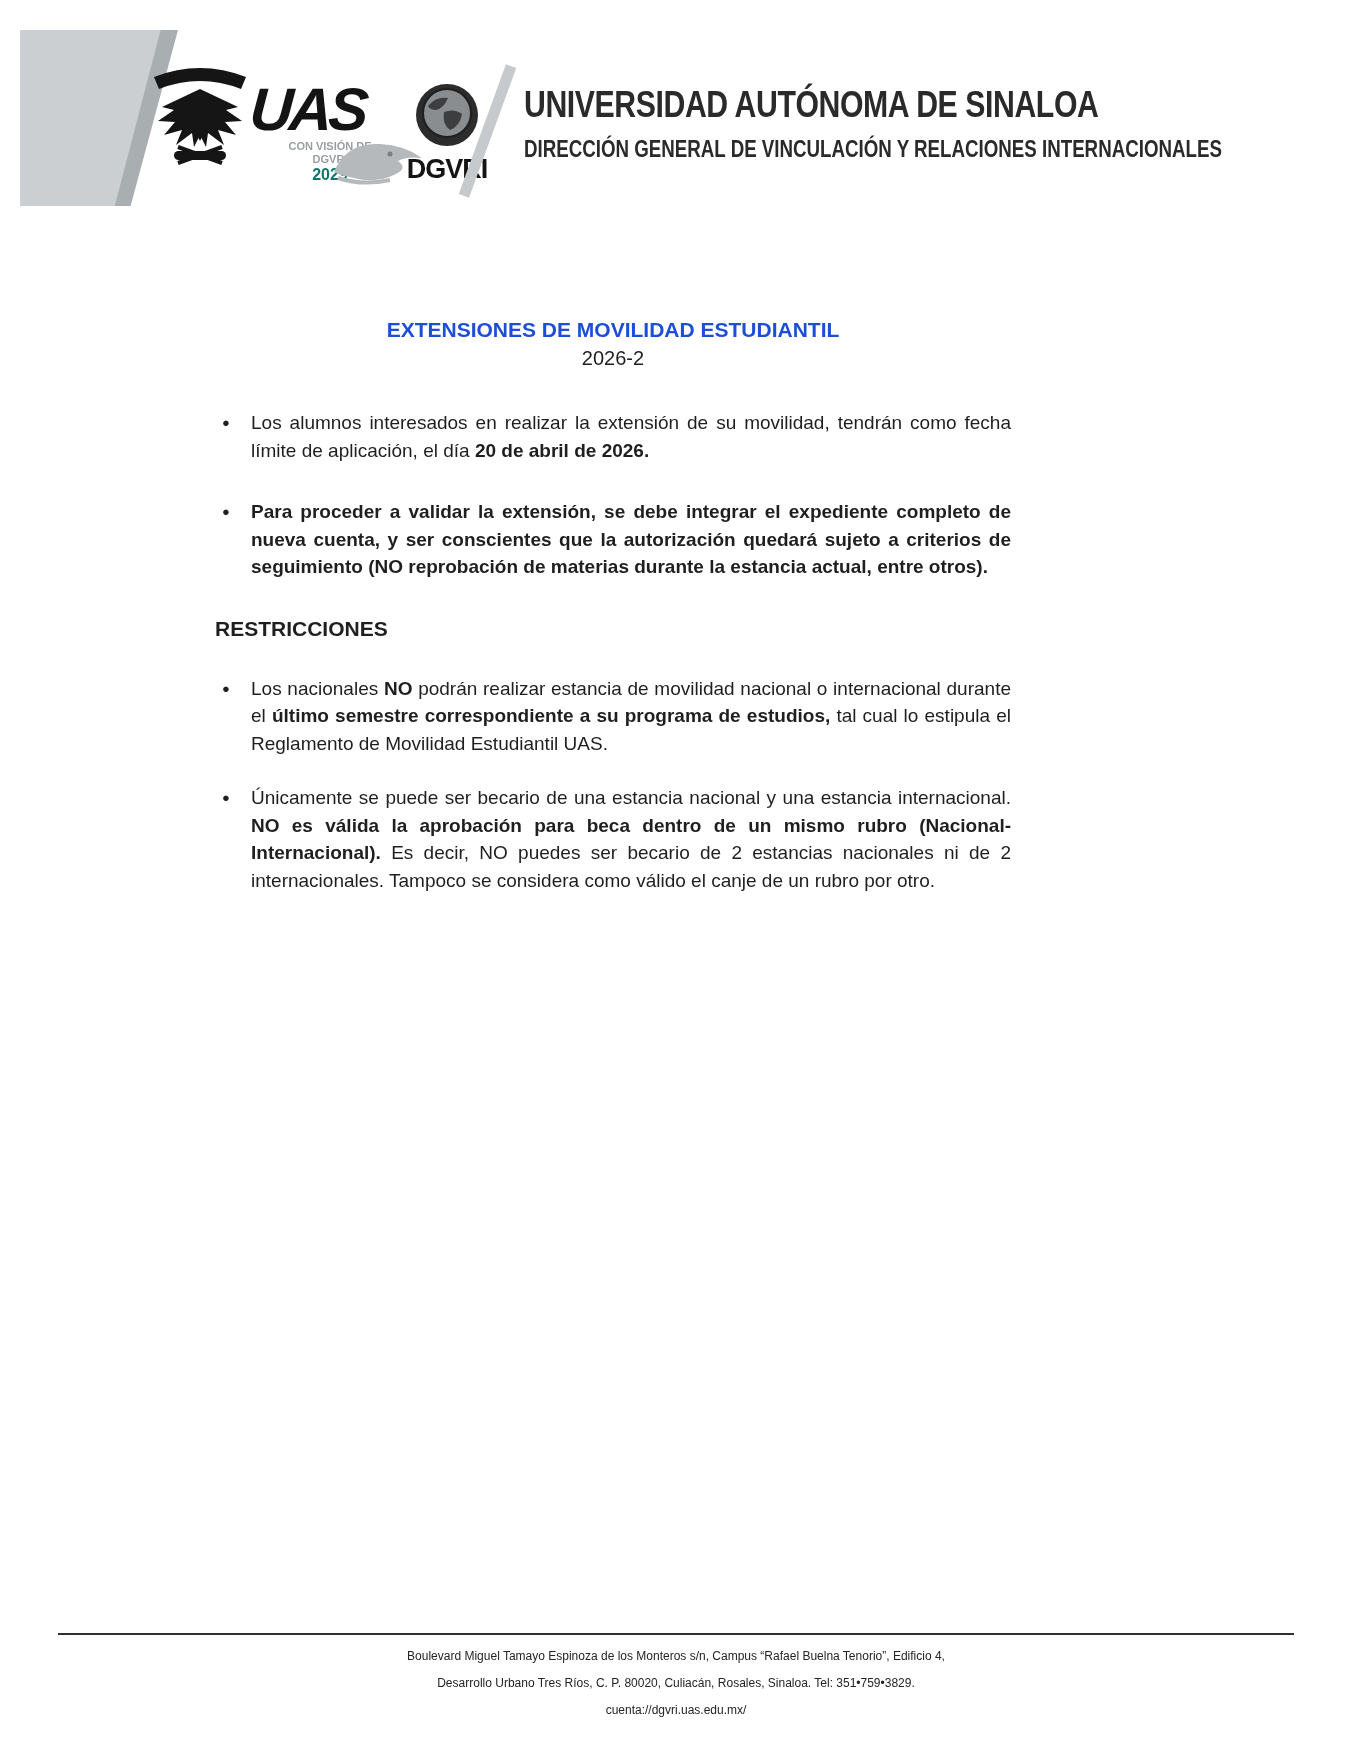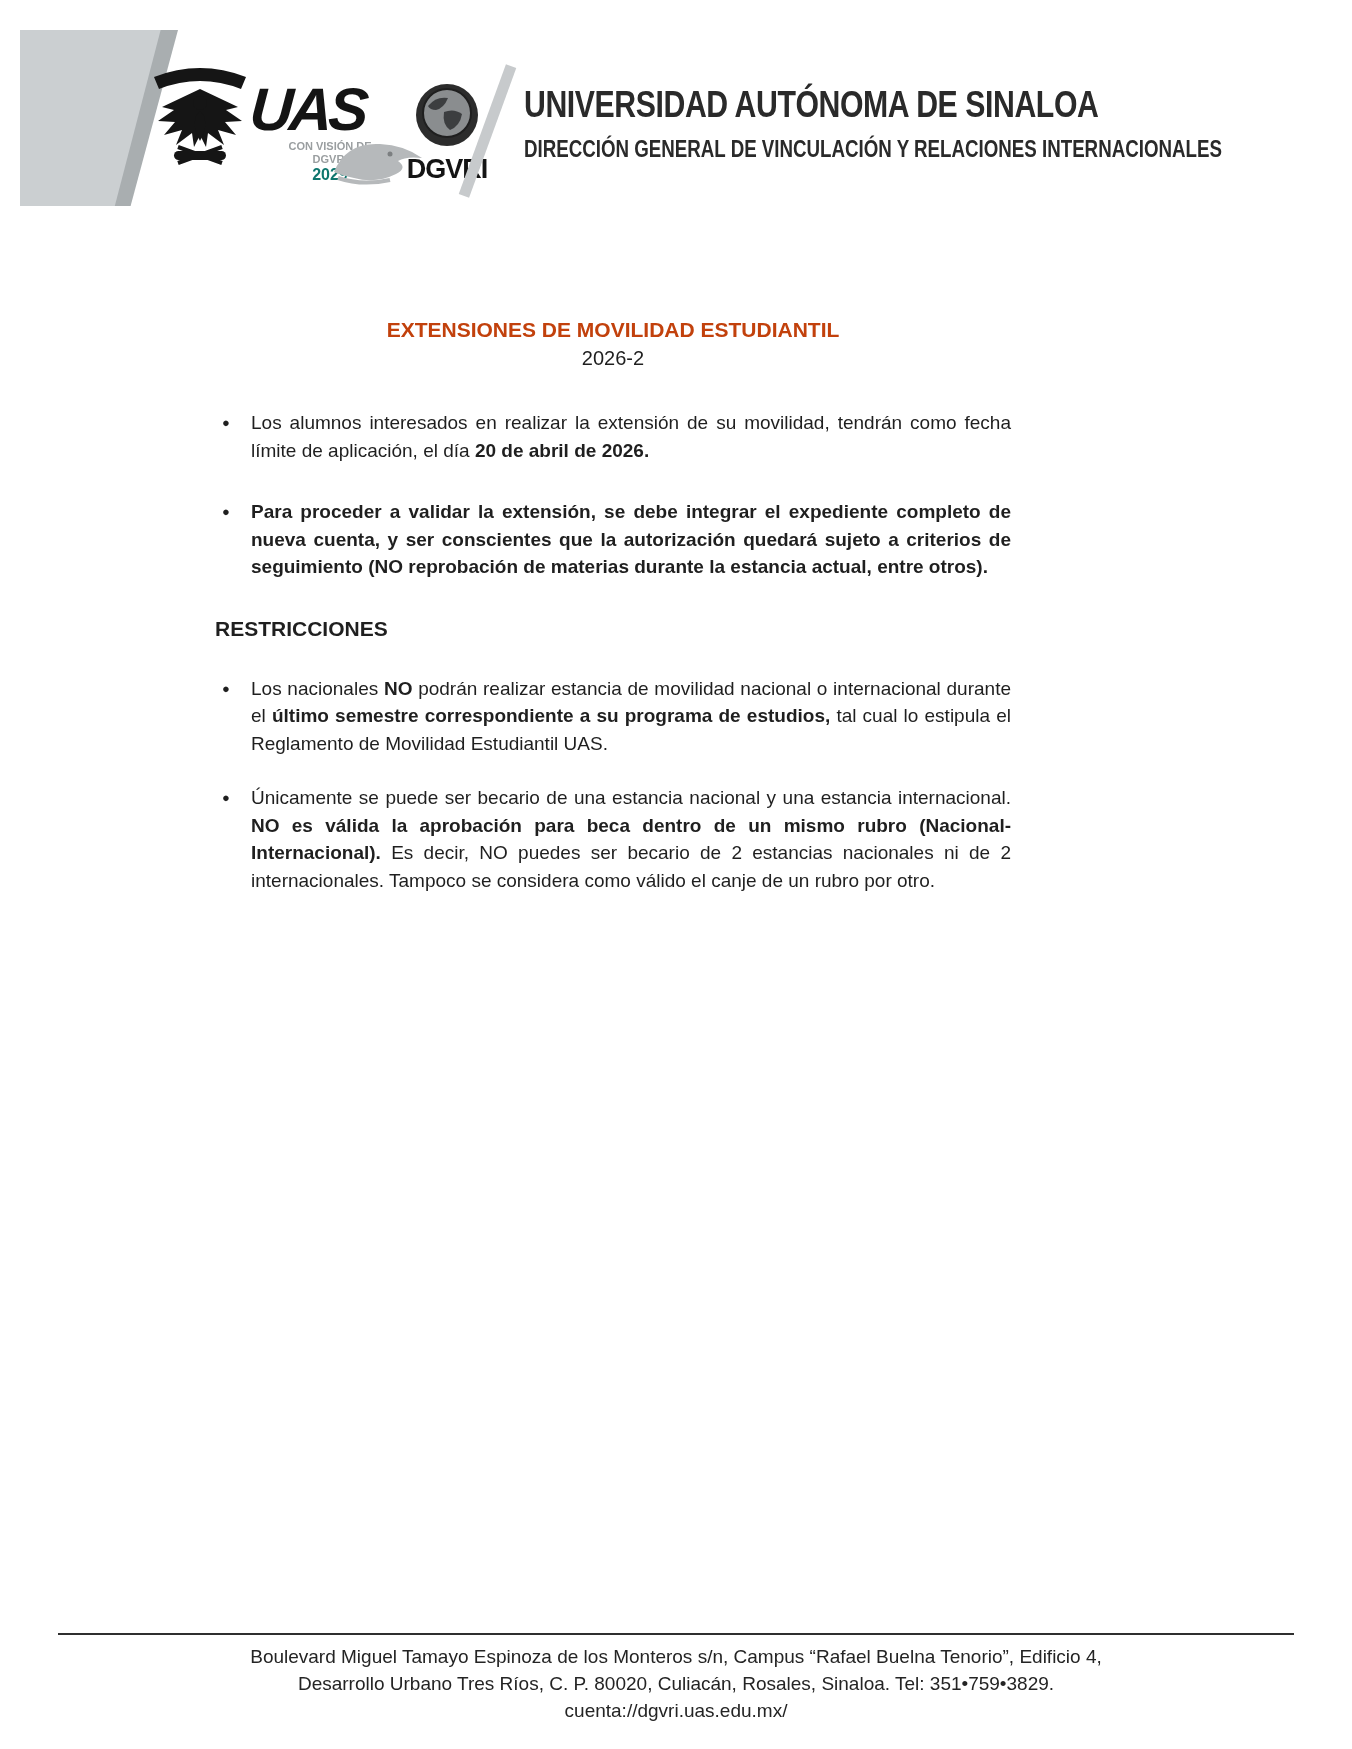--- a/index.html
+++ b/index.html
@@ -39,38 +39,38 @@
     font-size:36px; font-weight:bold; letter-spacing:-0.5px; white-space:nowrap;
     color:#2a2a2a; transform:scaleX(0.84); transform-origin:left top;
   }
   .department {
     margin-top:9px; font-size:24px; font-weight:bold; white-space:nowrap;
     color:#2a2a2a; transform:scaleX(0.78); transform-origin:left top;
   }
 
   
   .main { position:absolute; left:215px; top:316px; width:796px; }
-  .doc-title  { text-align:center; font-weight:bold; font-size:21px; line-height:27px; color:#c2410c; }
+  .doc-title  { text-align:center; font-weight:bold; font-size:21px; line-height:27px; color:#1d4ed8; }
   .doc-subtitle { text-align:center; font-weight:normal; font-size:20px; line-height:26px; margin-top:2px; }
   .bullets { margin-top:38px; }
   .bullet { display:flex; font-size:19px; line-height:27.5px; margin-bottom:34px; }
   .bullet .marker { flex:0 0 36px; padding-left:7px; font-size:13px; line-height:27.5px; }
   .bullet .text { flex:1; text-align:justify; }
   .bold { font-weight:bold; }
   .restrictions-heading {
     text-align:left; font-weight:bold; font-size:21px; line-height:27px;
     margin:0 0 33px 0;
   }
   .bullets-restrictions .bullet { margin-bottom:27px; }
   .bullets-restrictions .bullet + .bullet { margin-top:9px; }
 
   
   .footer { position:absolute; left:0; top:1633px; width:1352px; }
   .footer-rule { border-top:2px solid #2f2f2f; margin:0 58px; }
-  .footer-text { margin-top:8px; text-align:center; font-size:19px; line-height:27px; color:#242424; }
+  .footer-text { margin-top:8px; text-align:center; font-size:12px; line-height:27px; color:#242424; }
 </style>
 </head>
 <body>
 
 <div class="header">
   <div class="gray-shape-dark"></div>
   <div class="gray-shape-light"></div>
 
   <div class="crest">
     <svg width="104" height="122" viewBox="0 0 104 122">

